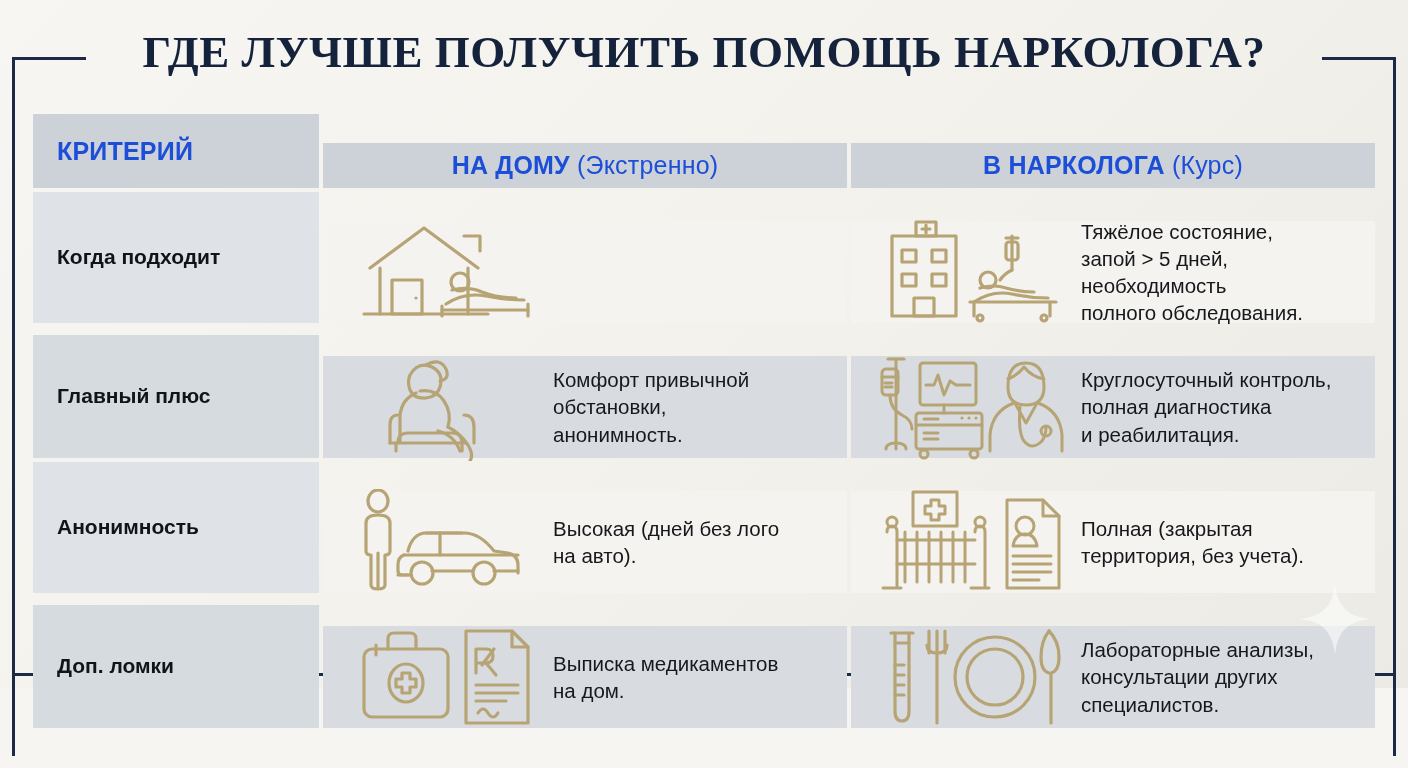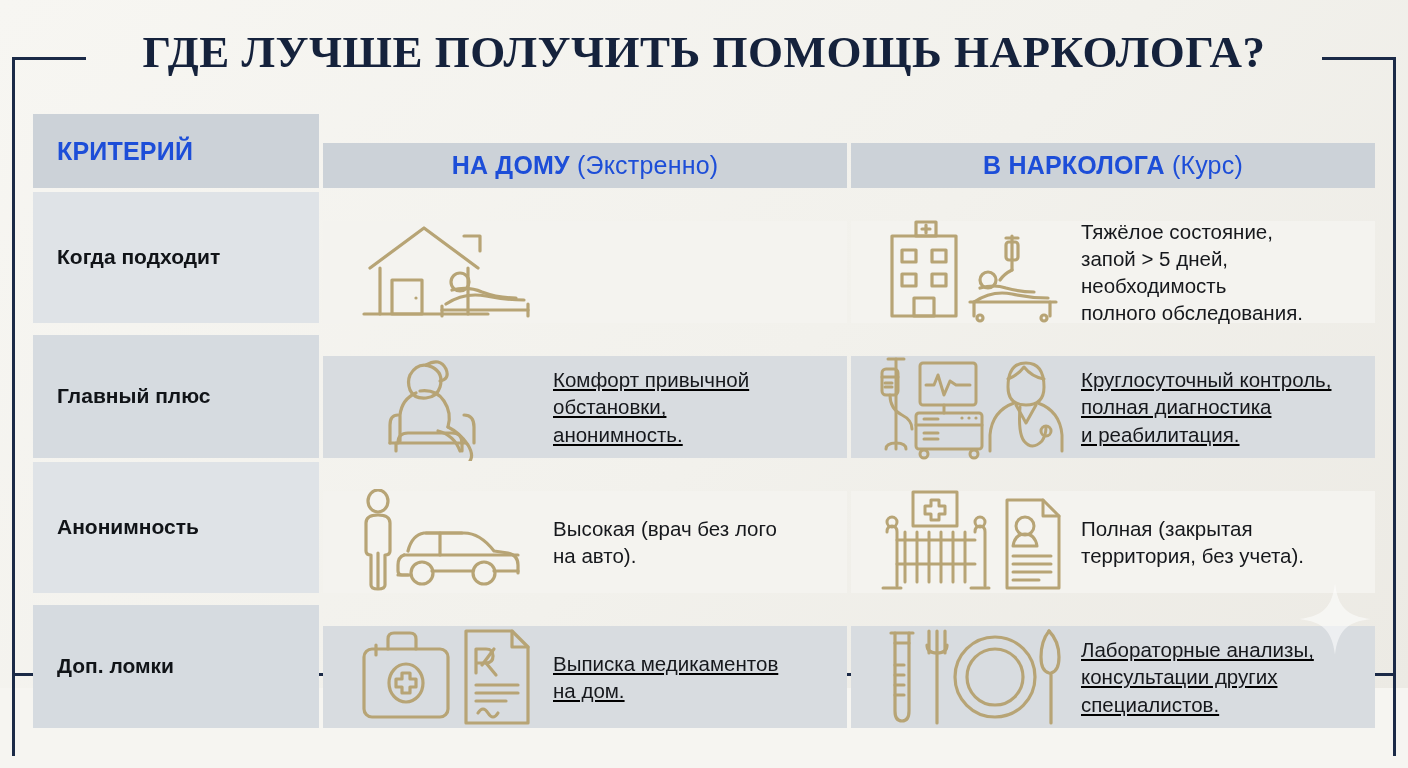--- a/index.html
+++ b/index.html
@@ -70,21 +70,21 @@
   .hdr .cell-col  { justify-content: center; }
   .hdr-text {
     font-size: 25px; font-weight: 700; color: #1d4ed8;
     letter-spacing: .2px; white-space: nowrap;
   }
   .hdr-text .sub { font-weight: 400; }
 
   
   .body-row { height: 131px; }
   .body-row.alt .cell-crit { background: #d6dbe0; margin-top: 8px; }
-  .body-row.alt .cell-col  { background: #d8dce0; text-decoration: underline; }
+  .body-row.alt .cell-col  { background: #d8dce0; }
   .body-row.norm .cell-crit { background: #dfe3e7; }
   .body-row.norm .cell-col  { background: #f4f3ef; }
 
   .crit-label {
     font-size: 21px; font-weight: 700; color: #111418;
     line-height: 1.15;
   }
 
   .icon-wrap {
     flex: 0 0 210px;
@@ -258,21 +258,21 @@
             <path d="M48 66 q-6 2 -6 10 l0 6 q0 4 4 4 l8 0"></path>
             <path d="M76 82 l40 0"></path>
             <path d="M138 82 l24 0"></path>
             <path d="M84 44 L84 66"></path>
             <path d="M70 44 L106 44"></path>
             <circle cx="66" cy="84" r="11"></circle>
             <circle cx="128" cy="84" r="11"></circle>
             <path d="M42 86 l10 0"></path>
           </svg>
         </div>
-        <div class="desc">Высокая (врач без лого
+        <div class="desc">Высокая (дней без лого
 на авто).</div>
       </div>
       <div class="cell-col">
         <div class="icon-wrap">
           <svg width="190" height="108" viewBox="0 0 190 108" fill="none" stroke="#b7a475" stroke-width="3" stroke-linecap="round" stroke-linejoin="round">
             <rect x="34" y="4" width="44" height="34"></rect>
             <path d="M52 12 L60 12 L60 18 L66 18 L66 26 L60 26 L60 32 L52 32 L52 26 L46 26 L46 18 L52 18 Z"></path>
             <path d="M8 44 q0 -6 5 -6 q5 0 5 6 l0 54"></path>
             <path d="M96 44 q0 -6 5 -6 q5 0 5 6 l0 54"></path>
             <circle cx="13" cy="34" r="5"></circle>

